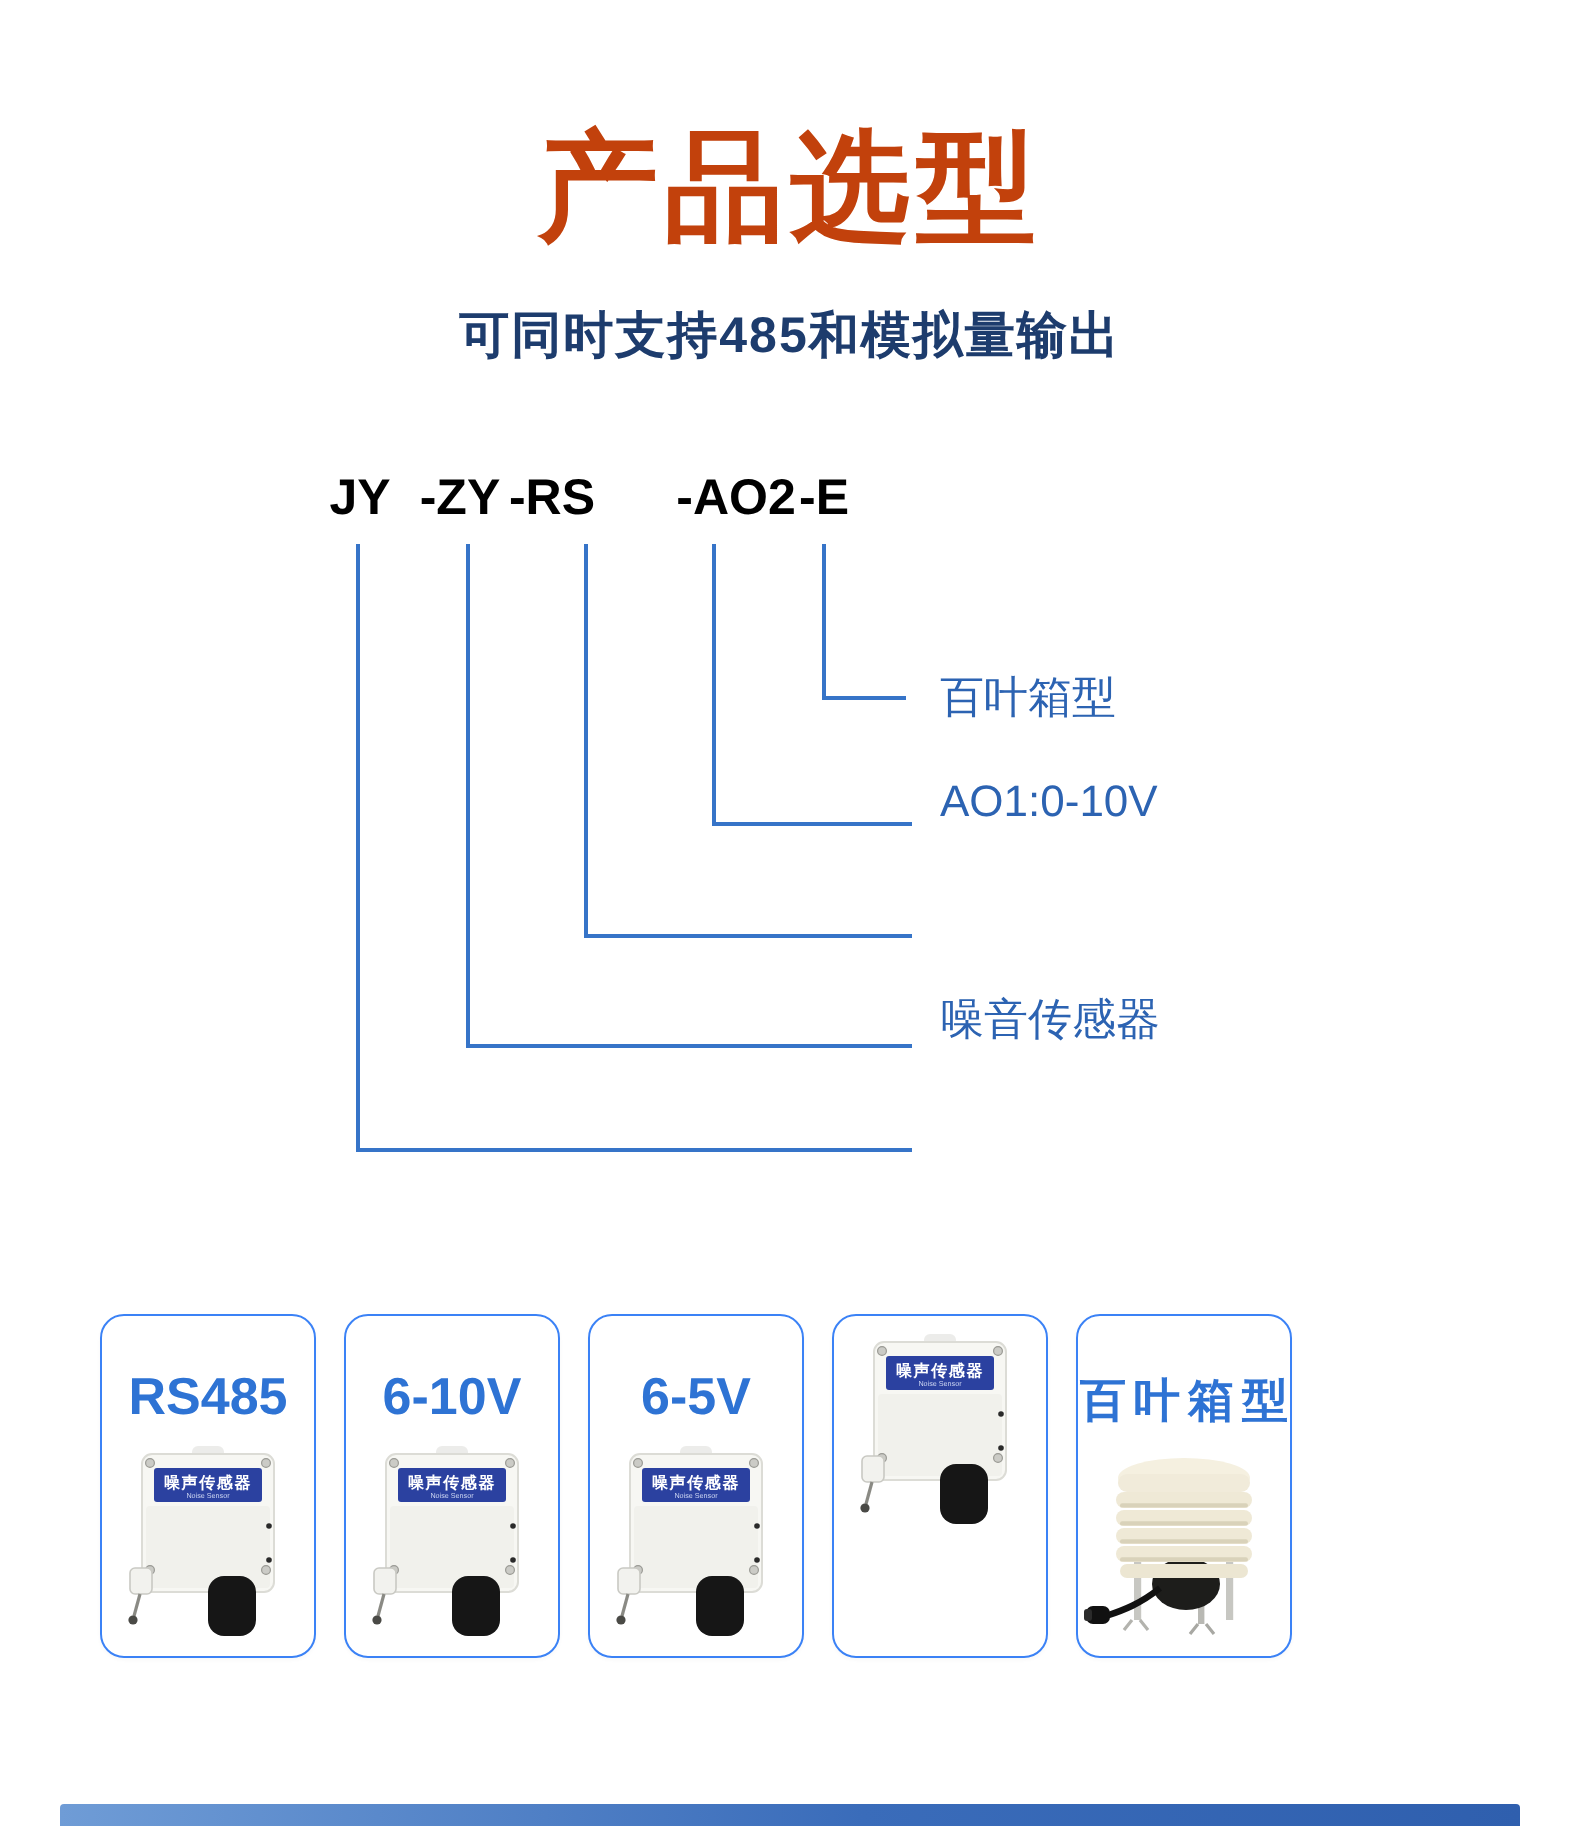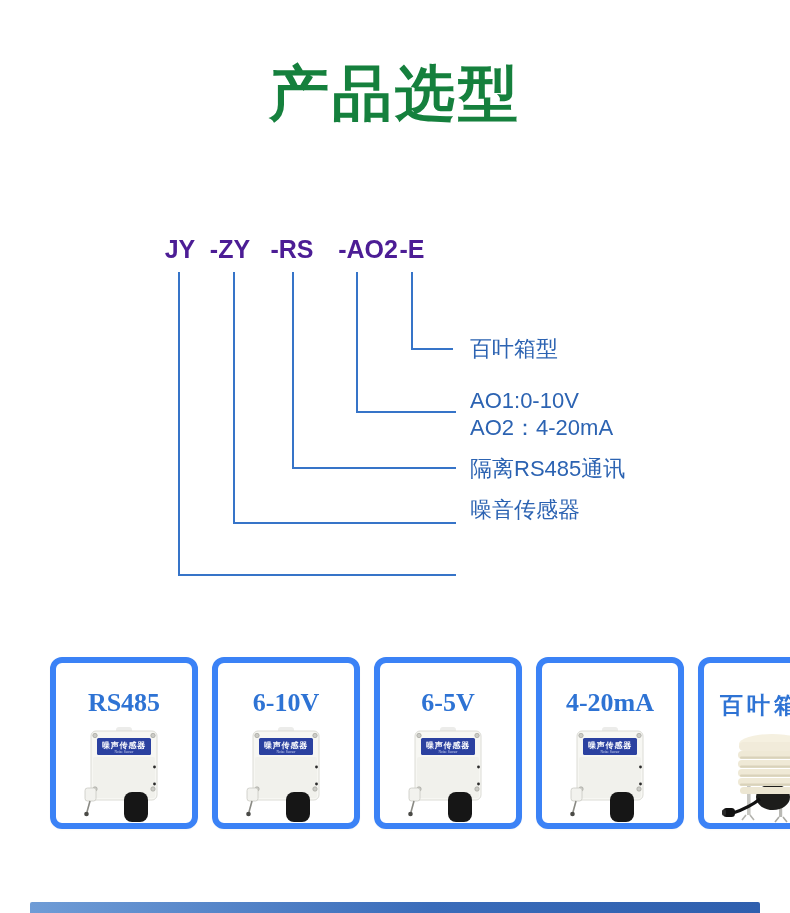--- a/index.html
+++ b/index.html
@@ -3,82 +3,80 @@
 <meta charset="utf-8">
 <style>
   * { margin:0; padding:0; box-sizing:border-box; }
   body { background:#ffffff; }
   .canvas {
     position:relative; width:790px; height:913px; background:#ffffff;
     font-family:"Liberation Sans", sans-serif; overflow:hidden; margin:0 auto;
   }
   .title {
     position:absolute; top:54px; left:0; width:100%; text-align:center;
-    font-size:60px; font-weight:900; color:#15803d; letter-spacing:3px;
+    font-size:60px; font-weight:900; color:#c2410c; letter-spacing:3px;
   }
   .subtitle {
     position:absolute; top:151px; left:0; width:100%; text-align:center;
     font-size:25px; font-weight:700; color:#1d3c6d; letter-spacing:1px;
   }
   .code-seg {
     position:absolute; top:235px; transform:translateX(-50%);
-    font-size:25px; font-weight:600; color:#4c1d95; white-space:nowrap;
+    font-size:25px; font-weight:600; color:#000000; white-space:nowrap;
   }
   .lines-svg { position:absolute; left:0; top:0; width:790px; height:913px; pointer-events:none; }
   .diag-label {
     position:absolute; left:470px; font-size:22px; font-weight:500;
     color:#2c63b2; white-space:nowrap; line-height:26px;
   }
   .cards { position:absolute; top:657px; left:50px; display:flex; gap:14px; }
   .card {
-    width:148px; height:172px; background:#ffffff;
-    border:6px solid #3b82f6; border-radius:12px;
+    width:108px; height:172px; background:#ffffff;
+    border:1px solid #3b82f6; border-radius:12px;
     display:flex; flex-direction:column; align-items:center;
     box-shadow:0 1px 2px rgba(0,0,0,0.03);
-    font-family:Liberation Serif, serif;
   }
   .card-title {
     margin-top:25px; font-size:26px; font-weight:600; color:#2e73d4; white-space:nowrap;
   }
   .card.wide-title .card-title { font-size:23px; letter-spacing:4px; margin-top:27px; margin-left:4px; }
   .card-img { width:100px; height:104px; margin-top:8px; }
   .card-img svg { width:100%; height:100%; display:block; }
   .divider-bar {
     position:absolute; left:30px; width:730px; height:11px; bottom:0;
     background:linear-gradient(90deg,#6f9cd6 0%, #3a6cba 55%, #2f5fae 100%);
     border-radius:2px 2px 0 0;
   }
 </style>
 </head>
 <body>
 
 <div class="canvas">
 
   <div class="title">产品选型</div>
+  <div class="subtitle">可同时支持485和模拟量输出</div>
 
   <span class="code-seg" style="left:180px">JY</span>
   <span class="code-seg" style="left:230px">-ZY</span>
-  <span class="code-seg" style="left:292px">-RS</span>
+  <span class="code-seg" style="left:276px">-RS</span>
   <span class="code-seg" style="left:368px">-AO2</span>
   <span class="code-seg" style="left:412px">-E</span>
 
   <svg class="lines-svg">
     <g fill="none" stroke="#3674c8" stroke-width="2">
       <polyline points="179,272 179,575 456,575"></polyline>
       <polyline points="234,272 234,523 456,523"></polyline>
       <polyline points="293,272 293,468 456,468"></polyline>
       <polyline points="357,272 357,412 456,412"></polyline>
       <polyline points="412,272 412,349 453,349"></polyline>
     </g>
   </svg>
 
   <div class="diag-label" style="top:336px">百叶箱型</div>
   <div class="diag-label" style="top:388px">AO1:0-10V</div>
-  <div class="diag-label" style="top:415px">AO2：4-20mA</div>
-  <div class="diag-label" style="top:456px">隔离RS485通讯</div>
   <div class="diag-label" style="top:497px">噪音传感器</div>
 
   <div class="cards">
     <div class="card">
       <div class="card-title">RS485</div>
       <div class="card-img">
   <svg viewBox="0 0 100 104">
     <rect x="42" y="1" width="16" height="8" rx="3" fill="#ececea"></rect>
     <rect x="17" y="5" width="66" height="69" rx="5" fill="#f7f7f3" stroke="#dcdcd6" stroke-width="1"></rect>
     <rect x="19" y="31" width="62" height="41" rx="2" fill="#f1f1ec"></rect>
@@ -138,21 +136,20 @@
     <circle cx="80.5" cy="41" r="1.4" fill="#2a2a2a"></circle>
     <circle cx="80.5" cy="58" r="1.4" fill="#2a2a2a"></circle>
     <rect x="11" y="62" width="11" height="13" rx="2.5" fill="#f2f2ee" stroke="#c9c9c3" stroke-width="0.8"></rect>
     <path d="M16 75 L13 86" stroke="#8a8a84" stroke-width="1.6" fill="none"></path>
     <circle cx="12.5" cy="88" r="2.3" fill="#4a4a46"></circle>
     <rect x="50" y="66" width="24" height="30" rx="8" fill="#161616"></rect>
   </svg>
 </div>
     </div>
     <div class="card">
-      <div class="card-title">4-20mA</div>
       <div class="card-img">
   <svg viewBox="0 0 100 104">
     <rect x="42" y="1" width="16" height="8" rx="3" fill="#ececea"></rect>
     <rect x="17" y="5" width="66" height="69" rx="5" fill="#f7f7f3" stroke="#dcdcd6" stroke-width="1"></rect>
     <rect x="19" y="31" width="62" height="41" rx="2" fill="#f1f1ec"></rect>
     <rect x="23" y="12" width="54" height="17" rx="1.5" fill="#2b41a0"></rect>
     <text x="50" y="22" font-size="8" font-weight="bold" fill="#ffffff" text-anchor="middle" letter-spacing="0.8">噪声传感器</text>
     <text x="50" y="27.2" font-size="3.6" fill="#cdd6f2" text-anchor="middle">Noise Sensor</text>
     <circle cx="21" cy="9.5" r="2.2" fill="#cbcbc6" stroke="#9a9a94" stroke-width="0.6"></circle>
     <circle cx="79" cy="9.5" r="2.2" fill="#cbcbc6" stroke="#9a9a94" stroke-width="0.6"></circle>

